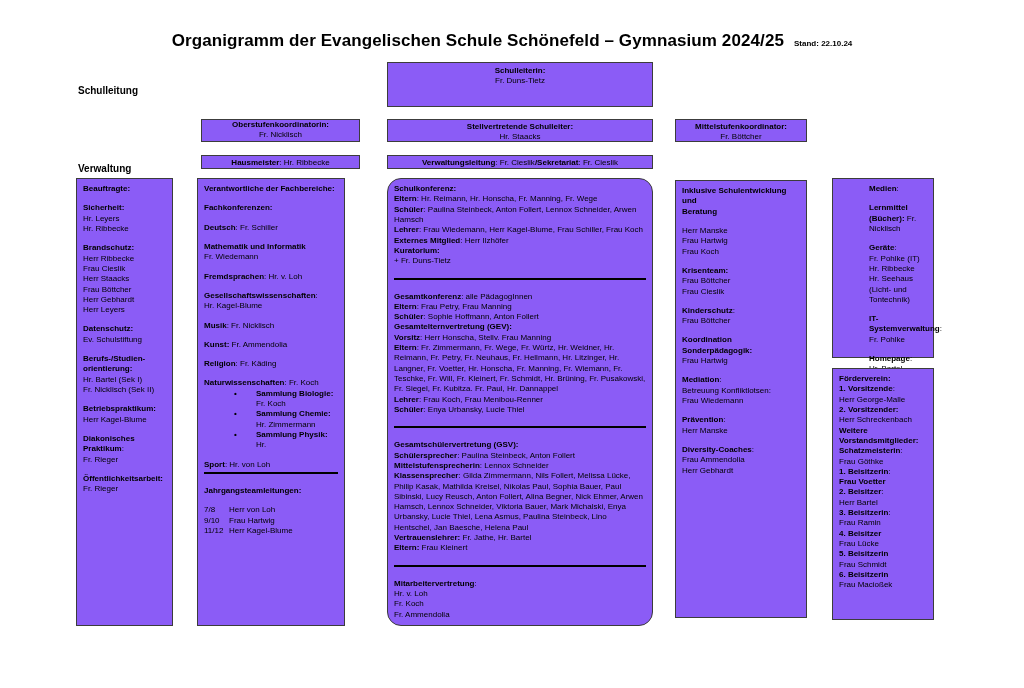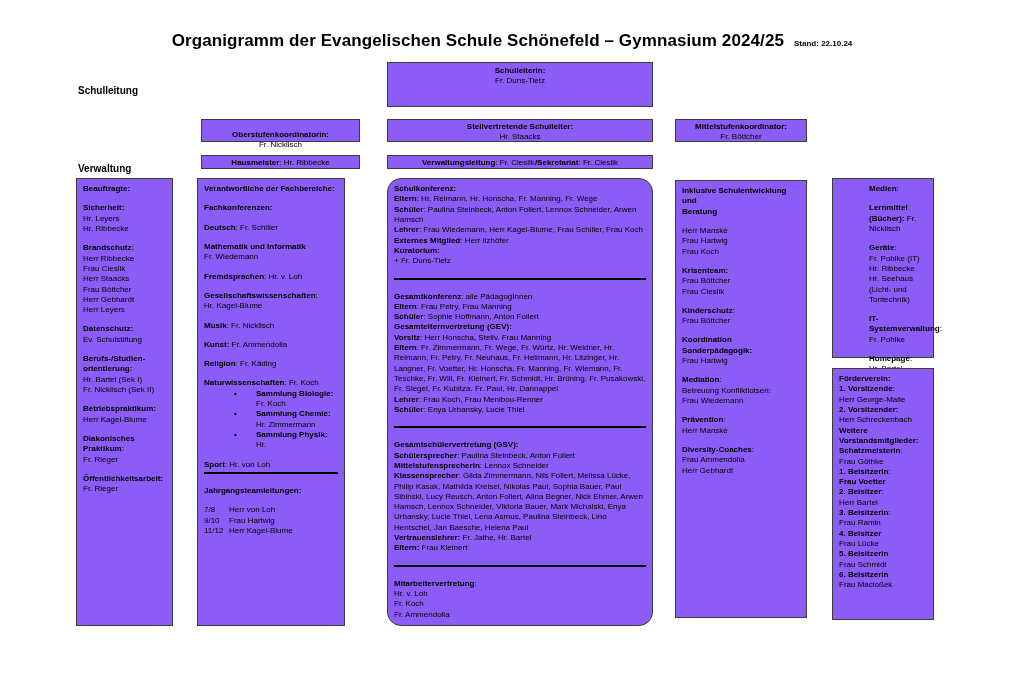--- a/index.html
+++ b/index.html
@@ -33,21 +33,21 @@
   </div>
 
   <div class="label" style="left:78px;top:85px;">Schulleitung</div>
   <div class="label" style="left:78px;top:157px;margin-top:6px;">Verwaltung</div>
 
   <div class="box cbox role-box" style="left:387px;top:62px;width:266px;height:45px;">
     <div class="b">Schulleiterin:</div>
     <div>Fr. Duns-Tietz</div>
   </div>
 
-  <div class="box cbox role-box" style="left:201px;top:119px;width:159px;height:23px;padding-top:10px;">
+  <div class="box cbox role-box" style="left:201px;top:119px;width:159px;height:23px;padding-top:0;">
     <div class="b">Oberstufenkoordinatorin:</div>
     <div>Fr. Nicklisch</div>
   </div>
 
   <div class="box cbox role-box" style="left:387px;top:119px;width:266px;height:23px;padding-top:2px;">
     <div class="b">Stellvertretende Schulleiter:</div>
     <div>Hr. Staacks</div>
   </div>
 
   <div class="box cbox role-box" style="left:675px;top:119px;width:132px;height:23px;padding-top:2px;">

